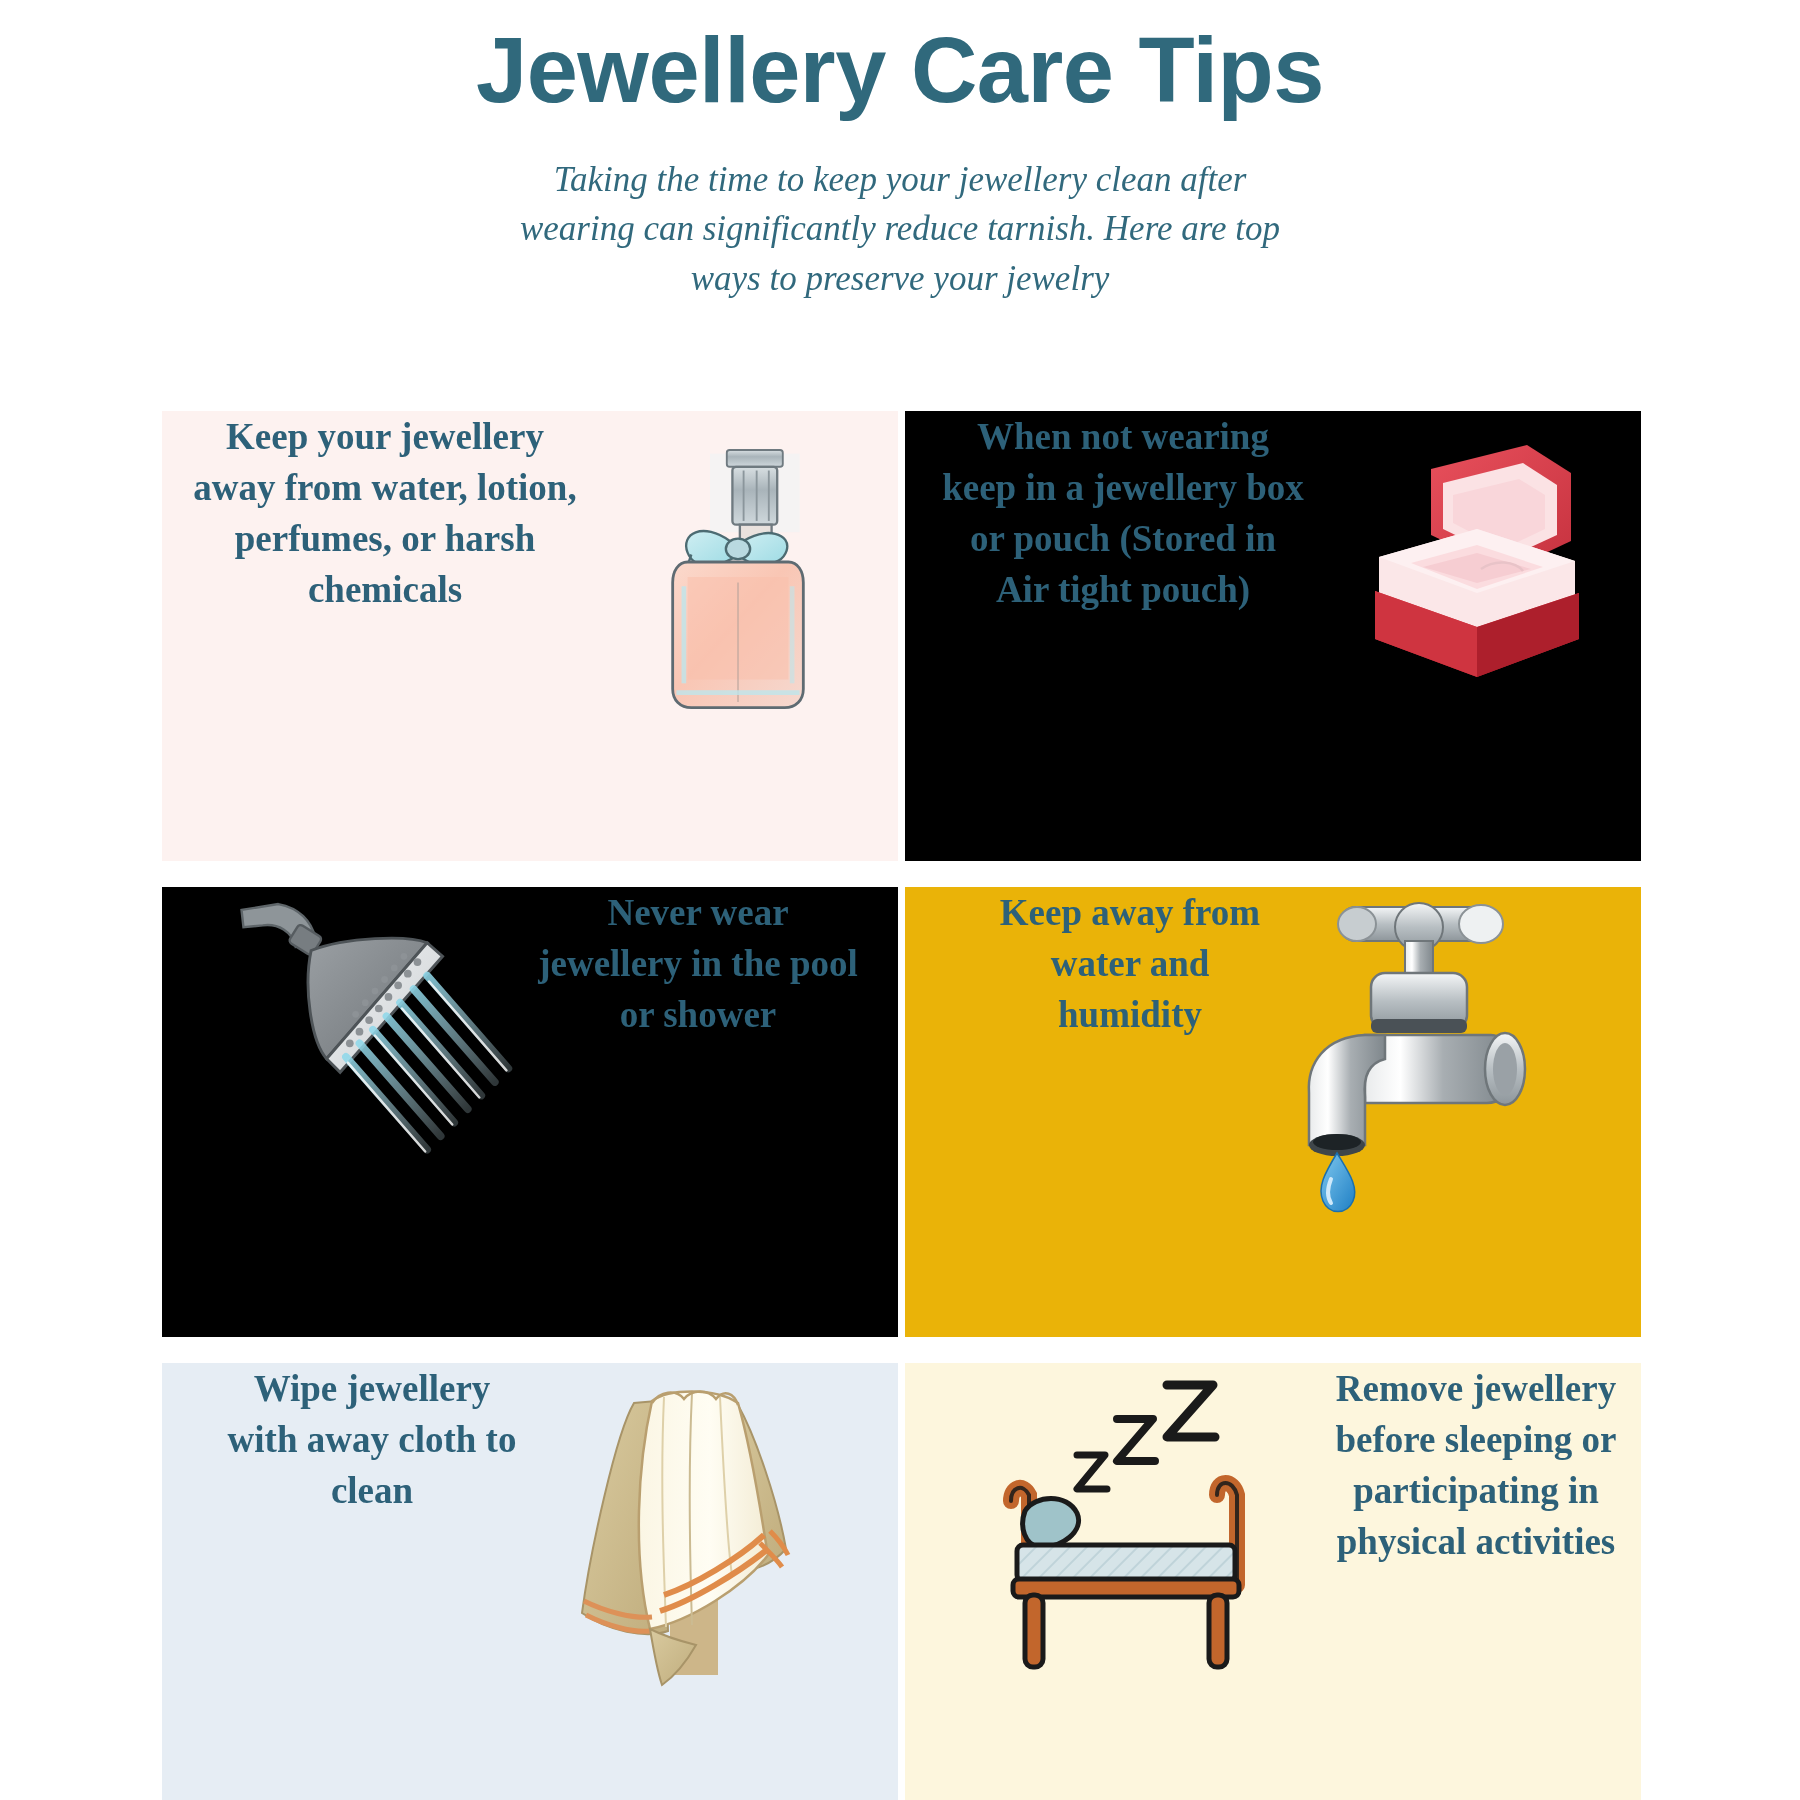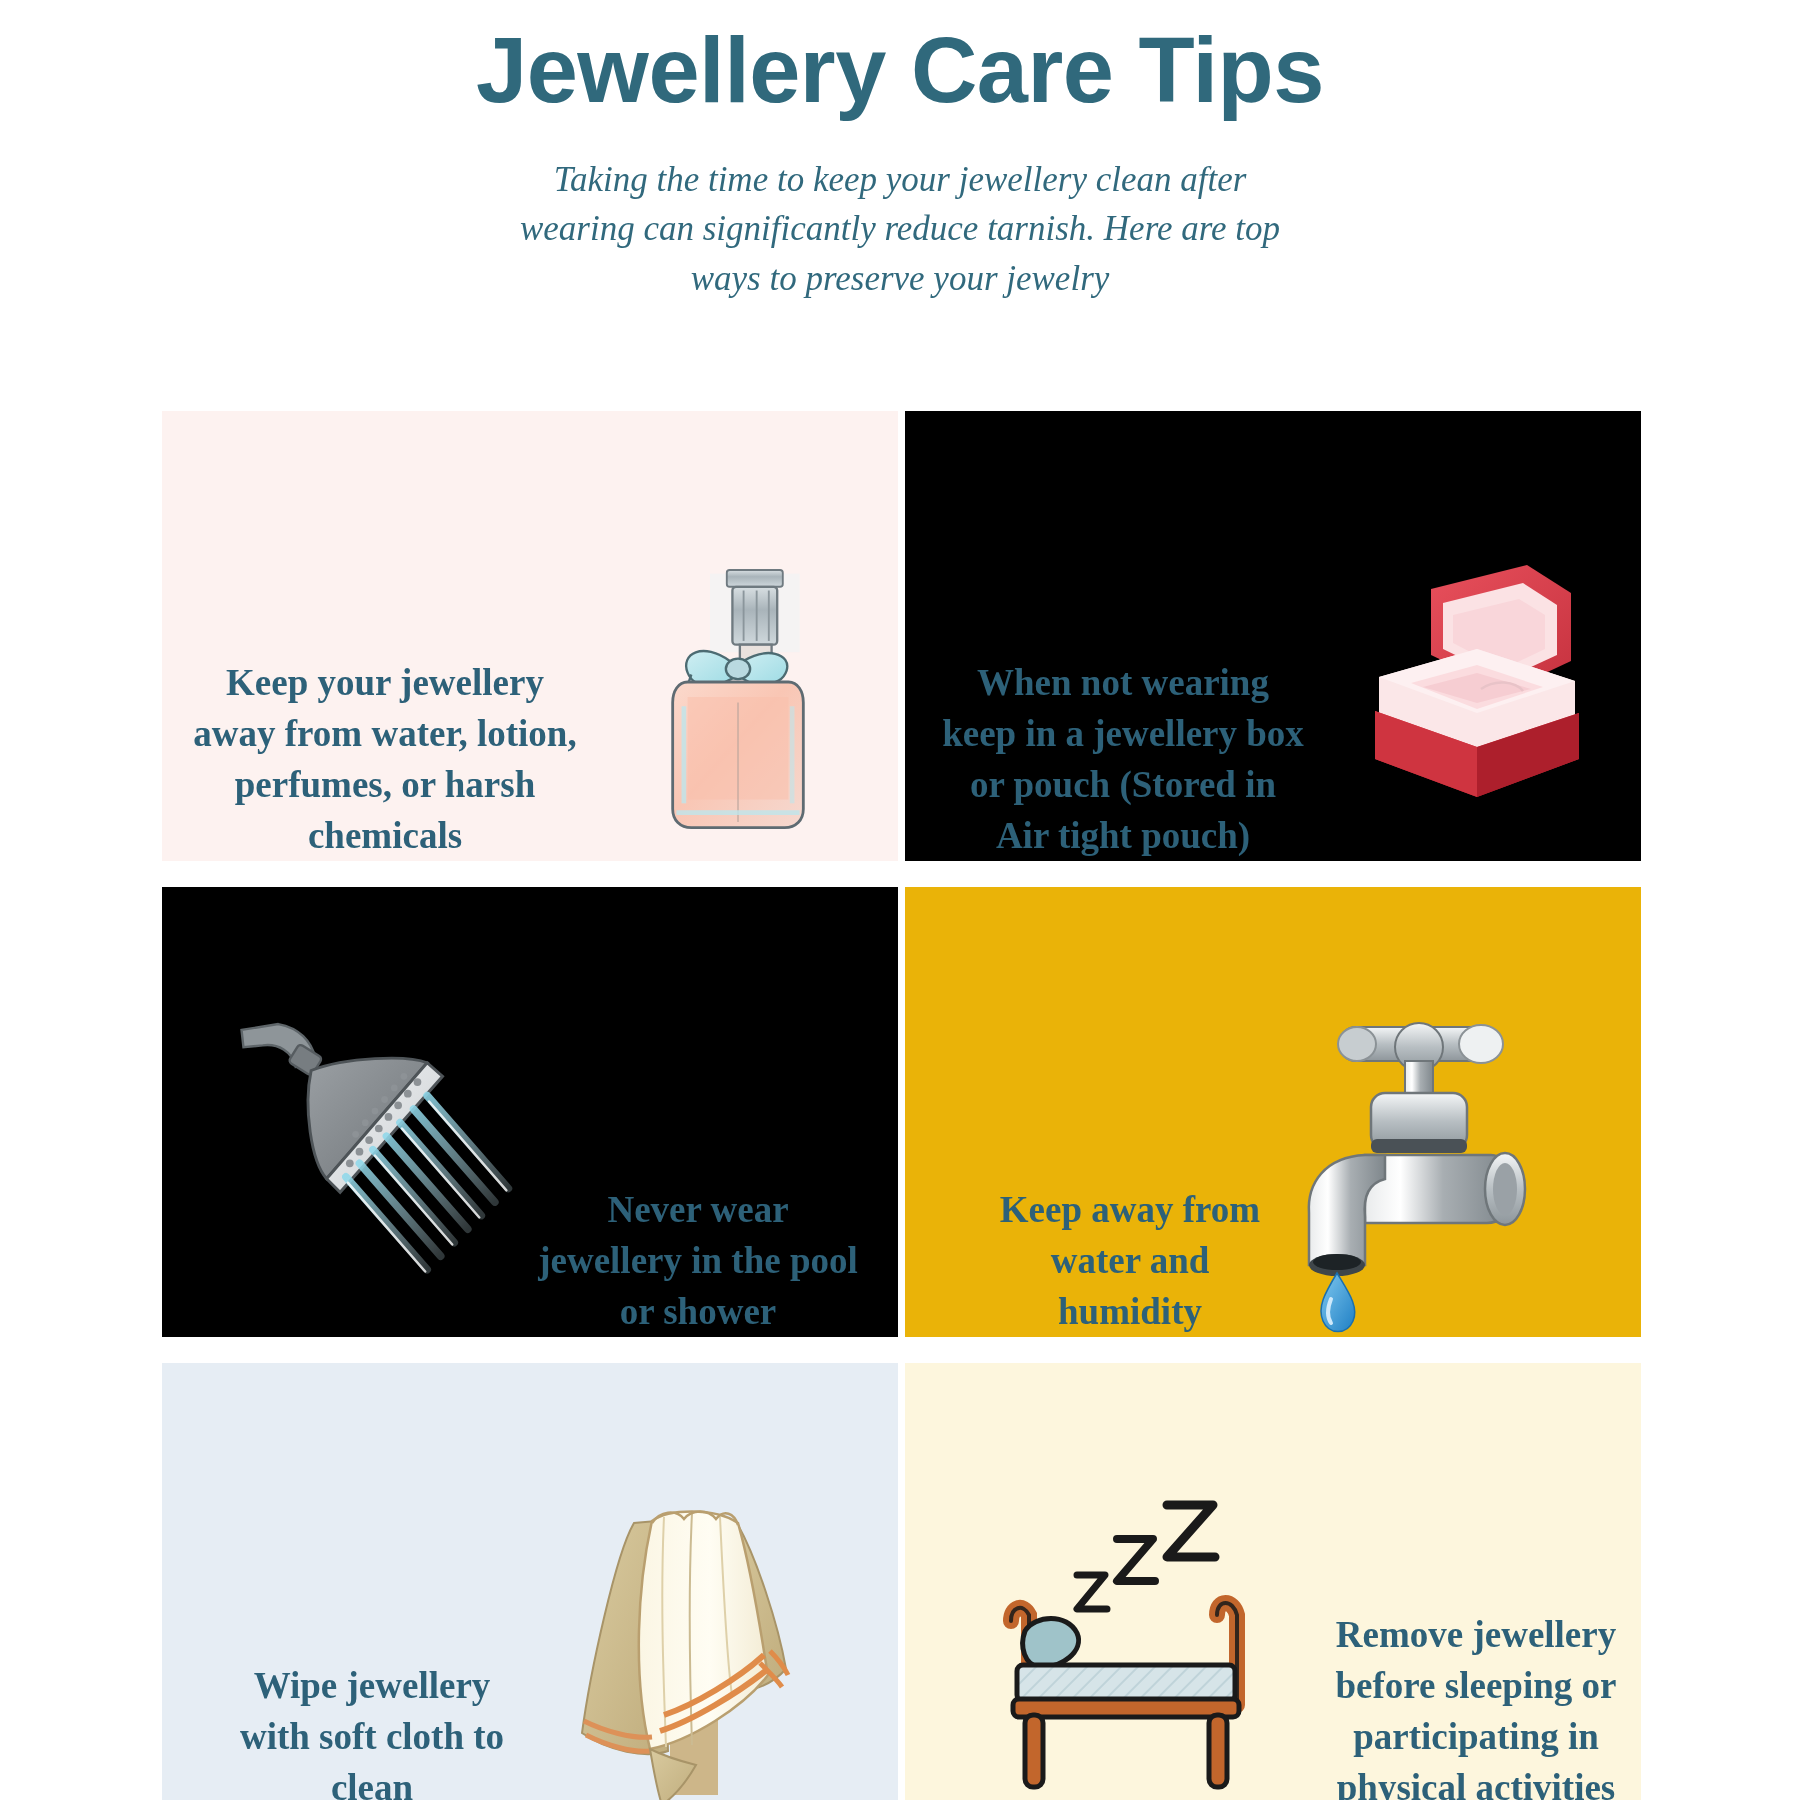--- a/index.html
+++ b/index.html
@@ -55,21 +55,21 @@
     display: grid;
     grid-template-columns: 736px 736px;
     grid-template-rows: 450px 450px 450px;
     column-gap: 7px;
     row-gap: 26px;
   }
 
   .card {
     position: relative;
     display: flex;
-    align-items: flex-end;
+    align-items: flex-start;
     overflow: hidden;
     box-sizing: border-box;
   }
   .card.text-left  { flex-direction: row; }
   .card.text-right { flex-direction: row-reverse; }
 
   .card-text {
     flex: 1 1 auto;
     text-align: center;
     font-family: "Liberation Serif", "DejaVu Serif", serif;
@@ -302,21 +302,21 @@
           <ellipse cx="42" cy="258" rx="28" ry="11" fill="#3f464a"></ellipse>
           <ellipse cx="42" cy="255" rx="24" ry="8" fill="#1d2326"></ellipse>
 
           <path d="M42 266 C30 286, 22 300, 28 314 C34 328, 52 328, 58 314 C64 300, 54 286, 42 266 Z" fill="url(#fcDrop)" stroke="#1a6fae" stroke-width="1.5"></path>
           <path d="M36 292 C32 302, 32 310, 36 316" fill="none" stroke="#cfe9fa" stroke-width="4" stroke-linecap="round"></path>
         </svg>
       </div>
     </div>
 
     <div class="card c5 text-left" style="background:#e6edf4;">
-      <div class="card-text">Wipe jewellery with soft cloth to clean</div>
+      <div class="card-text">Wipe jewellery with away cloth to clean</div>
       <div class="card-art">
         <svg viewBox="0 0 300 330" xmlns="http://www.w3.org/2000/svg">
           <defs>
             <linearGradient id="clLight" x1="0" y1="0" x2="1" y2="0">
               <stop offset="0%" stop-color="#fbf6e4"></stop>
               <stop offset="55%" stop-color="#fffdf3"></stop>
               <stop offset="100%" stop-color="#f3ecd5"></stop>
             </linearGradient>
             <linearGradient id="clDark" x1="0" y1="0" x2="1" y2="1">
               <stop offset="0%" stop-color="#d9ca9f"></stop>

